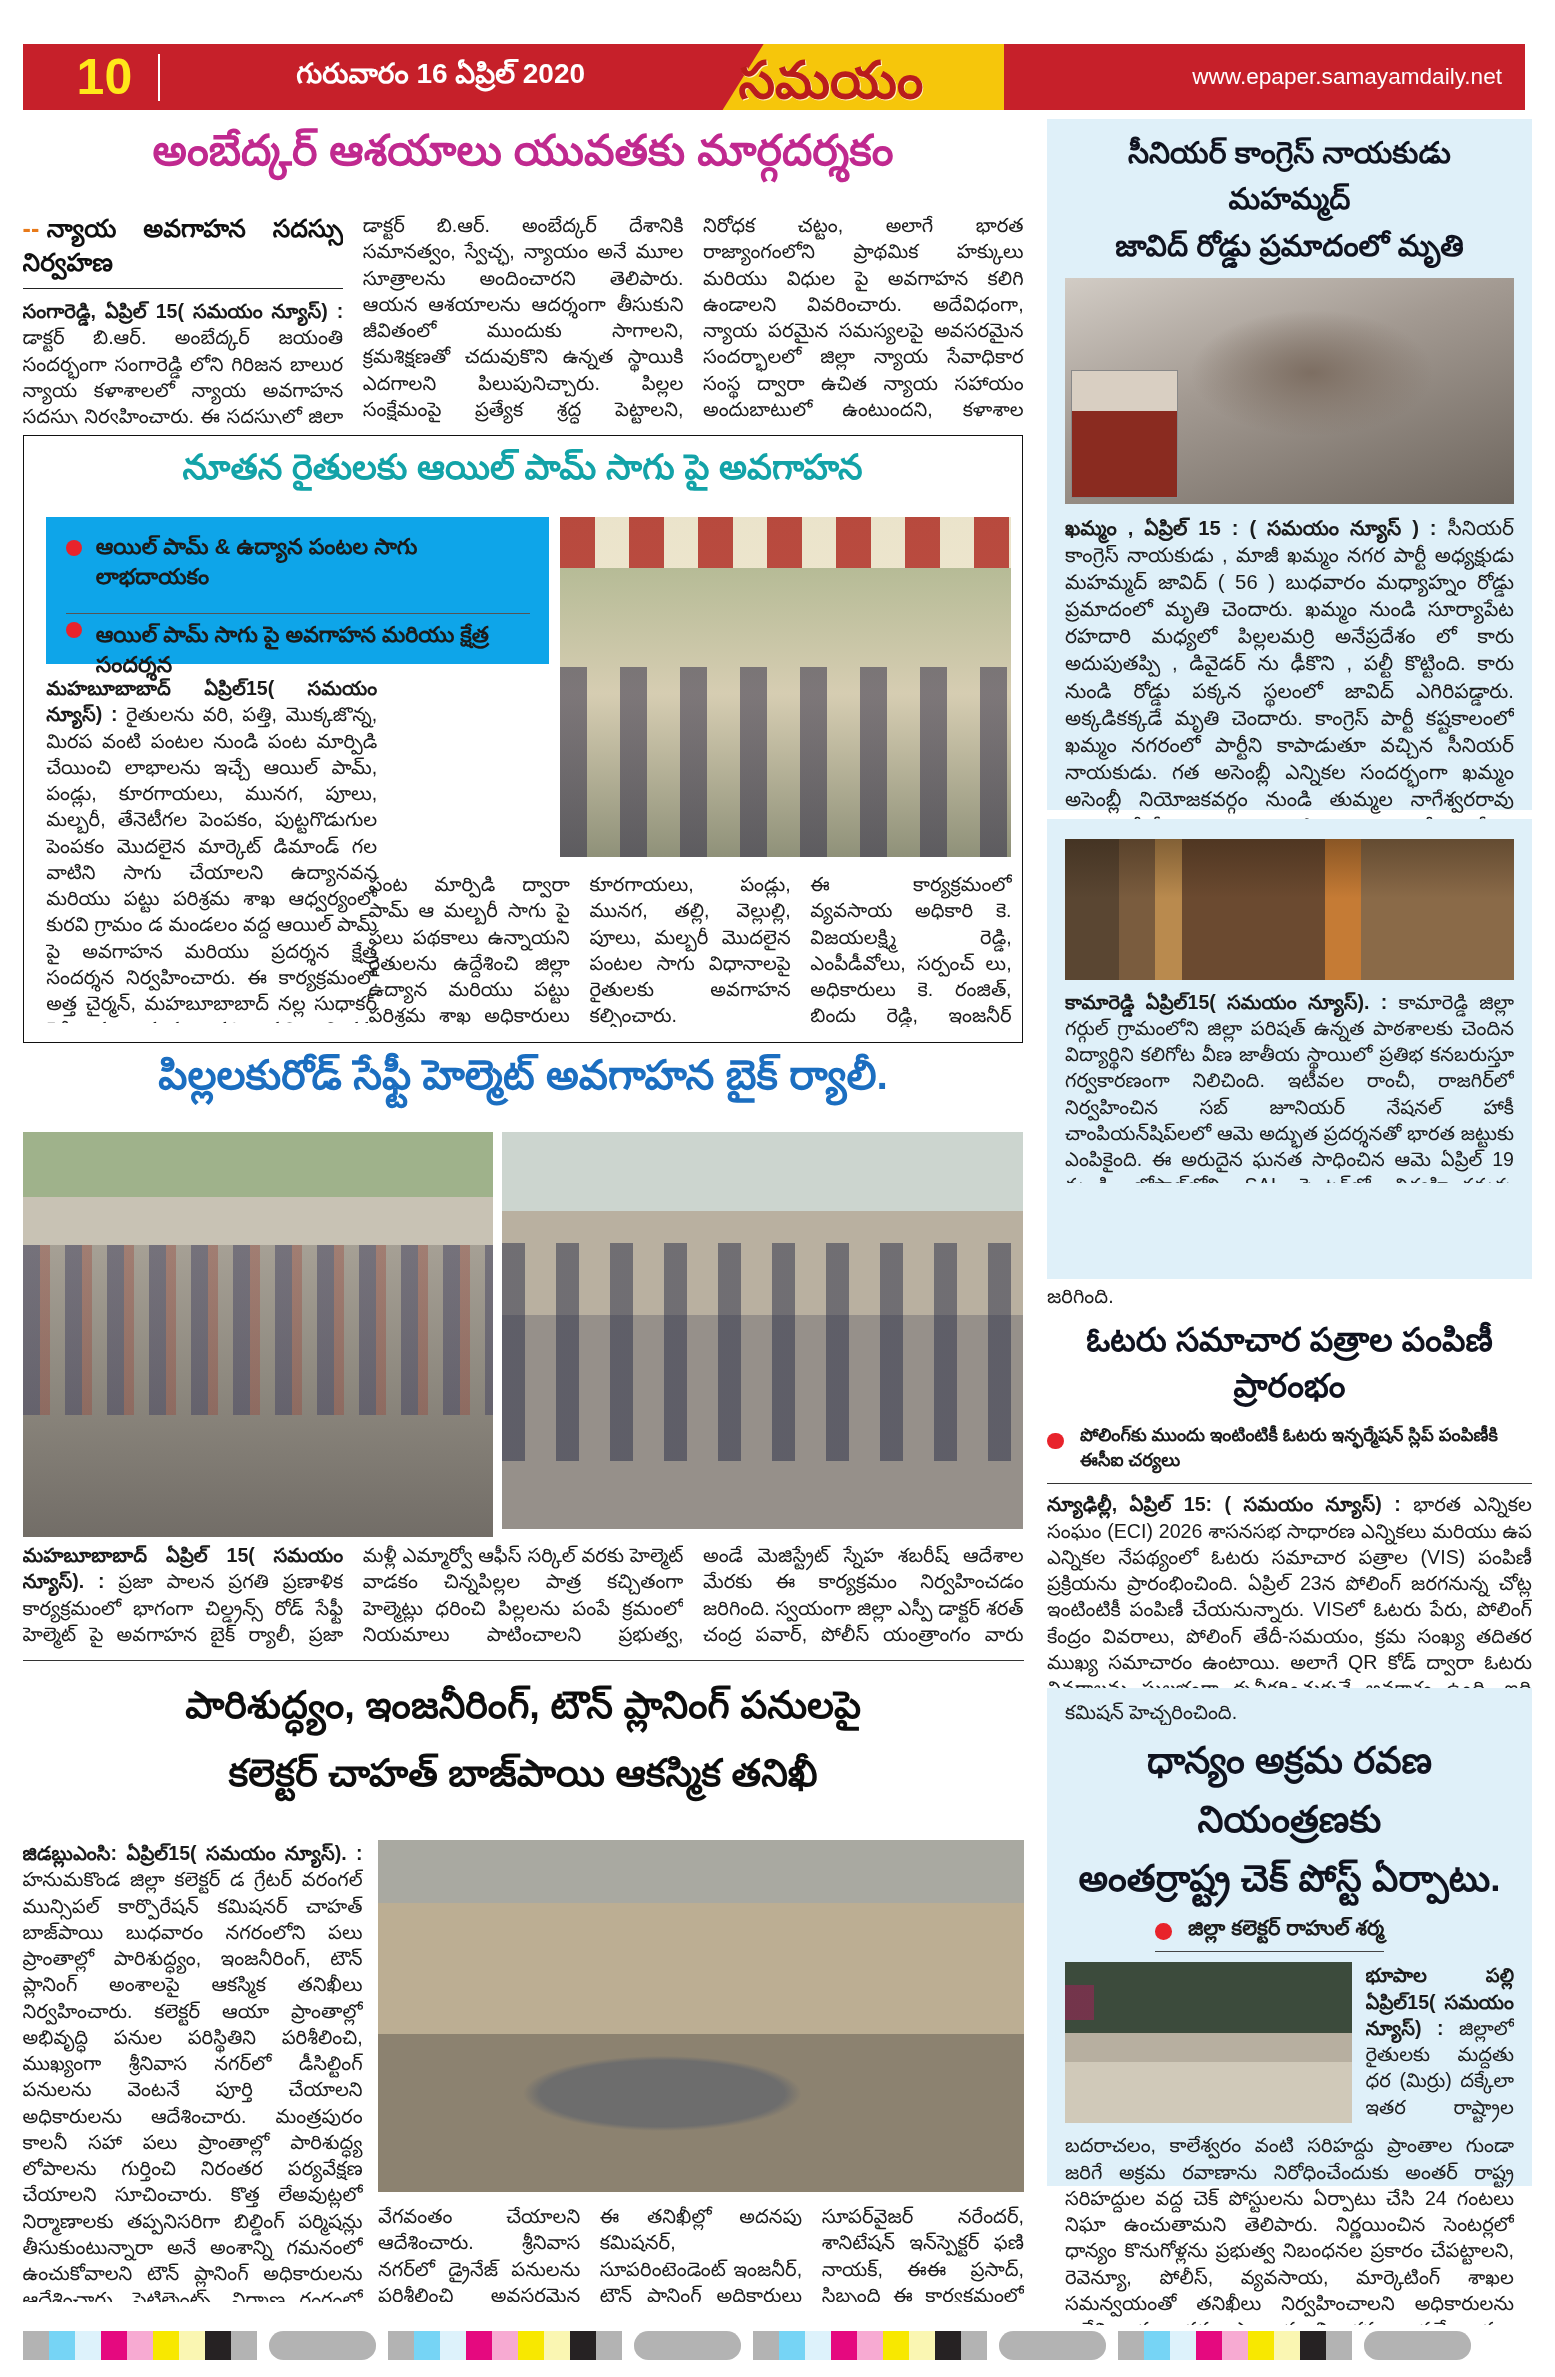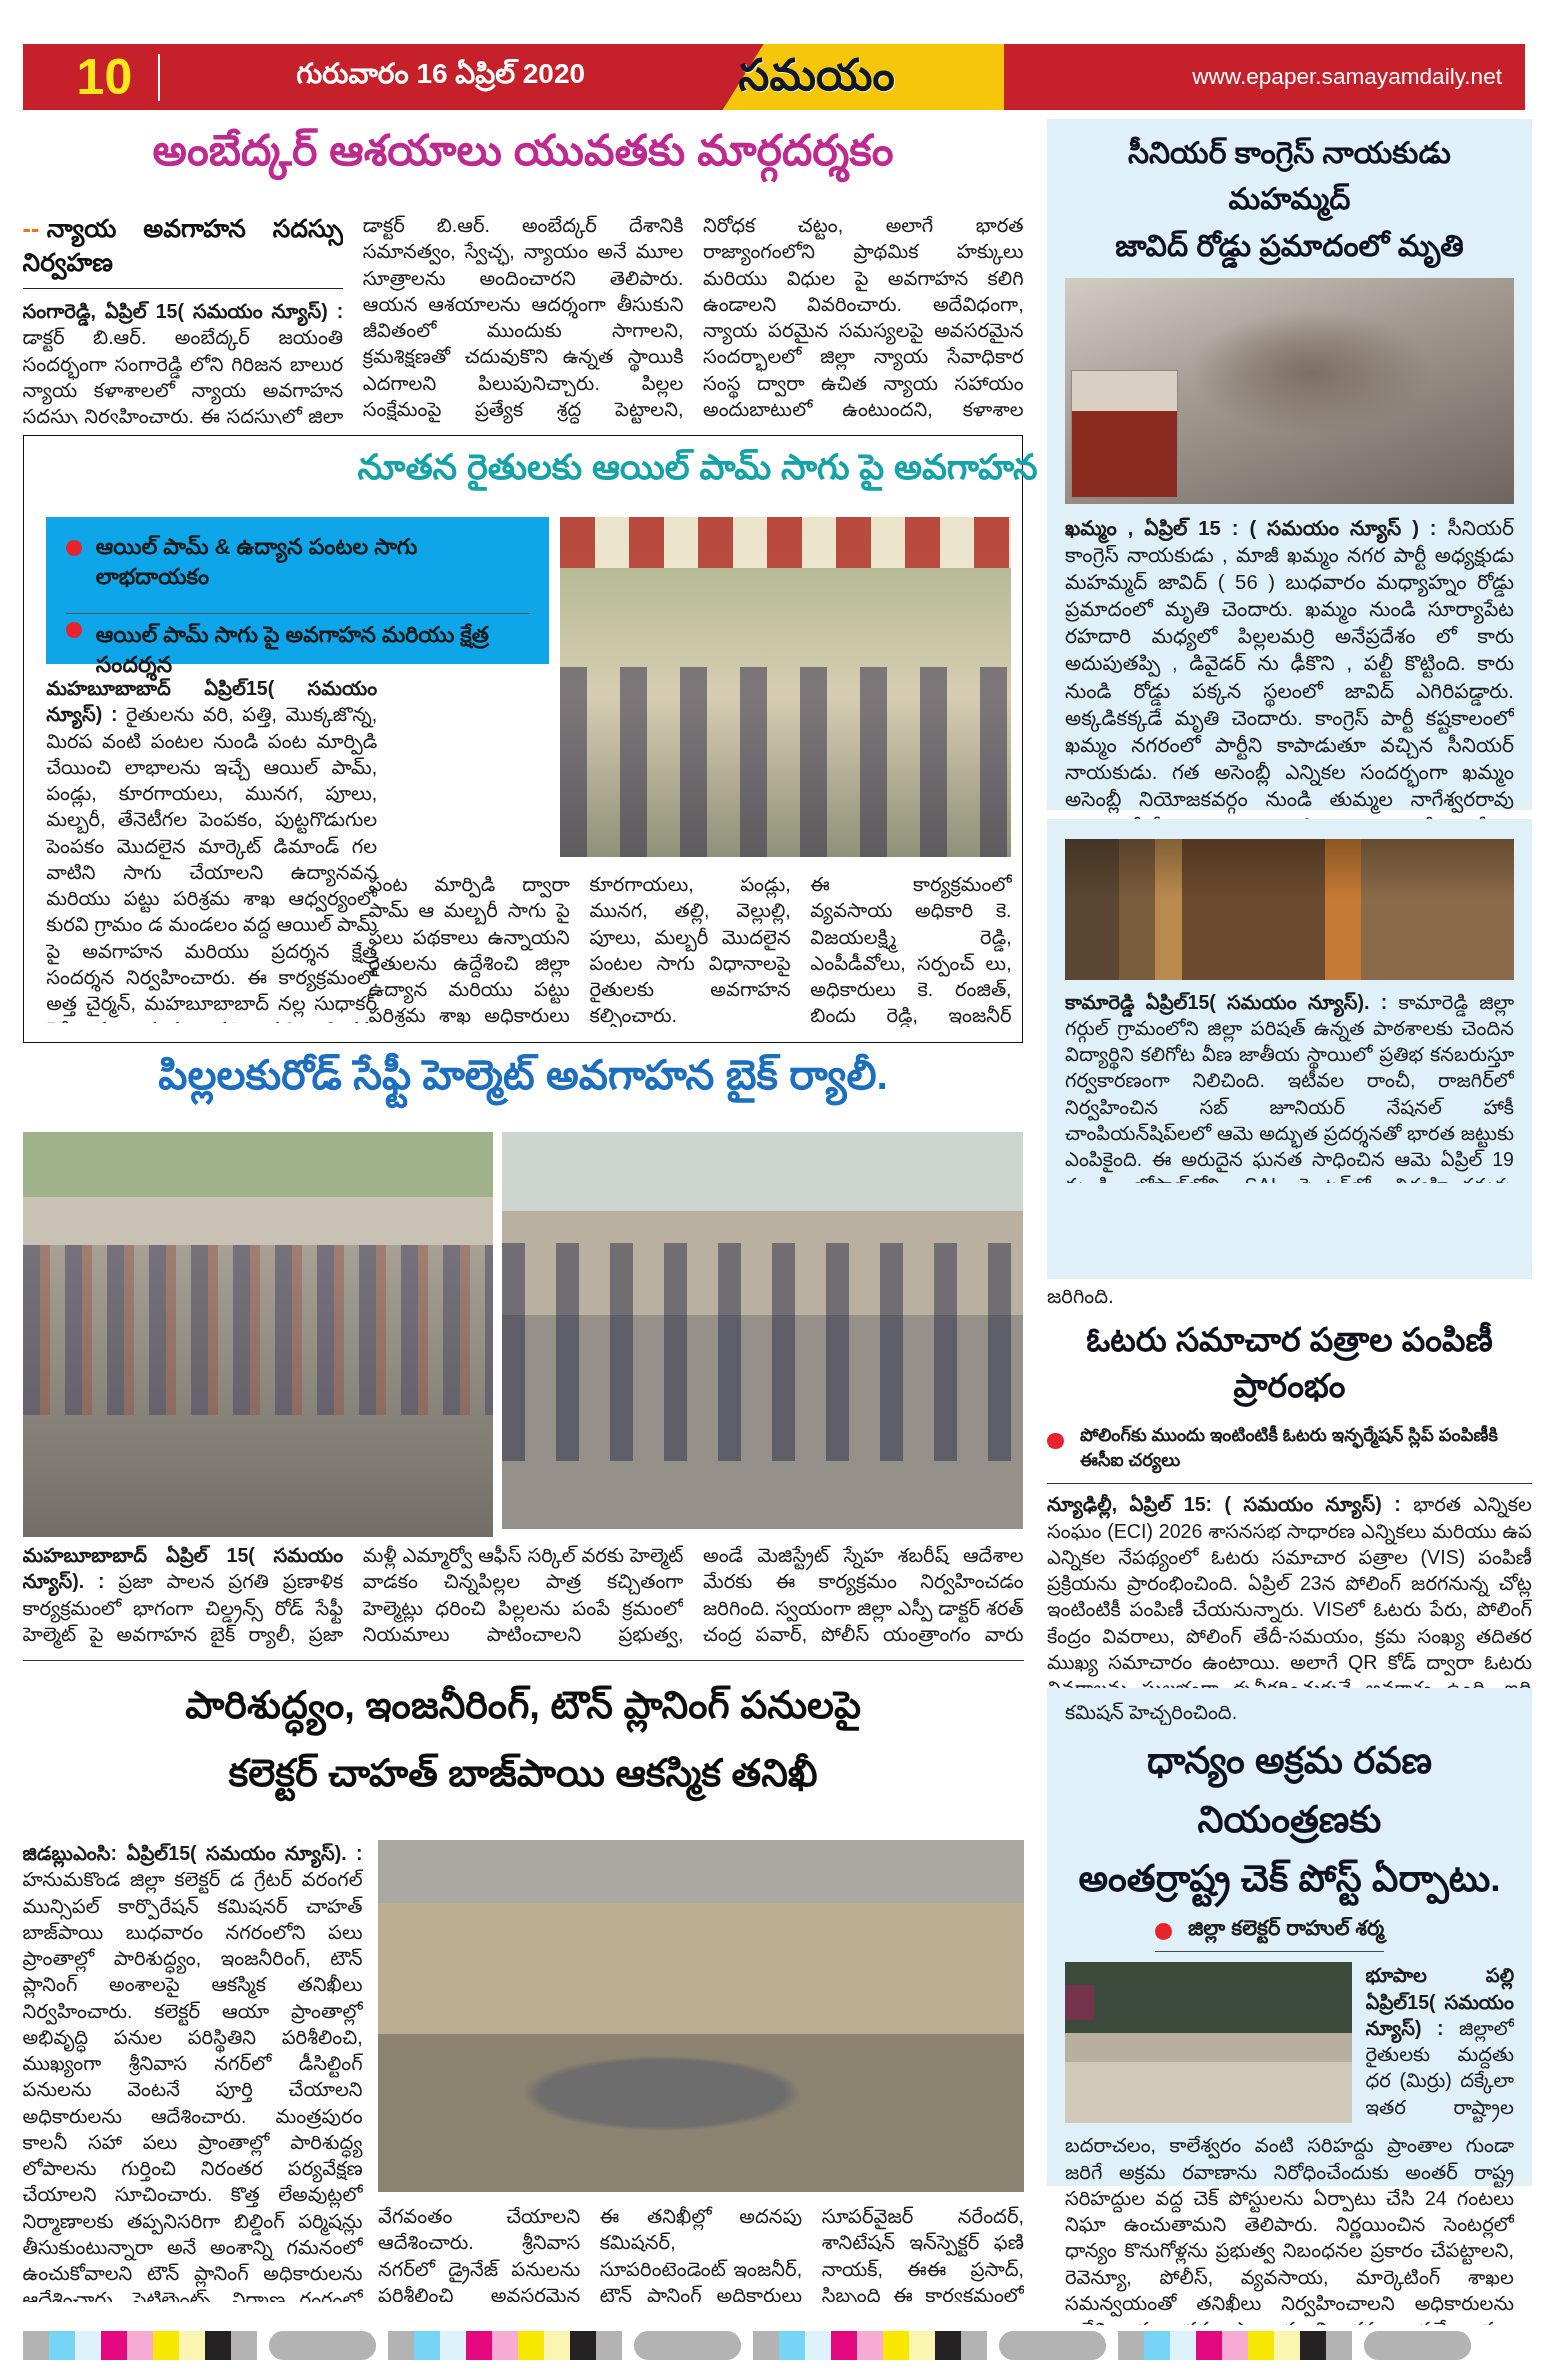--- a/index.html
+++ b/index.html
@@ -6,38 +6,38 @@
   body{width:1555px;height:2377px;position:relative;background:#ffffff;
        font-family:"Liberation Sans","DejaVu Sans",sans-serif;color:#1b1b1b;}
   .abs{position:absolute;}
   
   .hdr{left:22.6px;top:44px;width:1502px;height:66px;background:#f6c60b;display:flex;}
   .hdr-left{position:relative;width:741px;background:#c6202a;display:flex;align-items:center;
             clip-path:polygon(0 0,100% 0,calc(100% - 41px) 100%,0 100%);}
   .pgnum{color:#ffe81a;font-size:50px;font-weight:bold;margin-left:54px;line-height:1;}
   .hdiv{width:2.3px;height:47px;background:#ffffff;margin:0 25.6px;}
   .hdate{color:#ffffff;font-size:28px;font-weight:bold;flex:1;text-align:center;padding-right:68px;}
-  .masthead{position:absolute;left:716px;top:6px;font-size:44px;font-weight:bold;color:#0f172a;
+  .masthead{position:absolute;left:716px;top:6px;font-size:52px;font-weight:bold;color:#b91c1c;
             text-shadow:0.8px 0.8px 0 #fff4c0;text-align:right;}
   .hdr-right{margin-left:auto;width:521px;background:#c6202a;display:flex;align-items:center;justify-content:flex-end;}
   .hurl{color:#ffffff;font-size:22.6px;padding-right:22.6px;text-decoration:none;}
   
   .body-txt{font-size:19.6px;line-height:1.34;text-align:justify;overflow:hidden;}
   .dl{font-weight:bold;}
   .cols{display:flex;gap:19.6px;}
   .cols>div{flex:1;overflow:hidden;}
   
   .h1{left:22.6px;top:126px;width:1001px;text-align:center;font-size:43px;font-weight:bold;color:#c0298f;}
   .a1{left:22.6px;top:212px;width:1001px;height:212px;}
   .subhead{font-size:25px;font-weight:bold;color:#111;border-bottom:1.5px solid #222;
            padding-bottom:9px;margin-bottom:9px;}
   .subhead .dashes{color:#e87a1a;margin-right:7.5px;}
   
   .oilbox{left:22.6px;top:435px;width:998px;height:606px;border:1.5px solid #111;}
-  .oil-head{position:absolute;left:16px;top:10.5px;width:100%;text-align:right;
+  .oil-head{position:absolute;left:0;top:10.5px;width:100%;text-align:center;
             font-size:35px;font-weight:bold;color:#13a3a8;}
   .bulletbox{position:absolute;left:22.6px;top:81px;width:503px;height:147px;background:#0ea5e9;
              padding:15px 19.6px;box-sizing:border-box;}
   .bitem{font-size:22px;font-weight:bold;line-height:1.35;position:relative;padding-left:30px;}
   .bitem+.bitem{margin-top:22px;padding-top:6px;border-top:0.8px solid #555;}
   .bdot{position:absolute;left:0;top:7.5px;width:16.6px;height:16.6px;border-radius:50%;background:#e8232b;}
   .oil-col1{position:absolute;left:22.6px;top:239px;width:331px;height:348px;}
   .oil-photo{position:absolute;left:536px;top:81px;width:451px;height:340px;}
   .oil-cols{position:absolute;left:345px;top:435px;width:643px;height:156px;}
   

